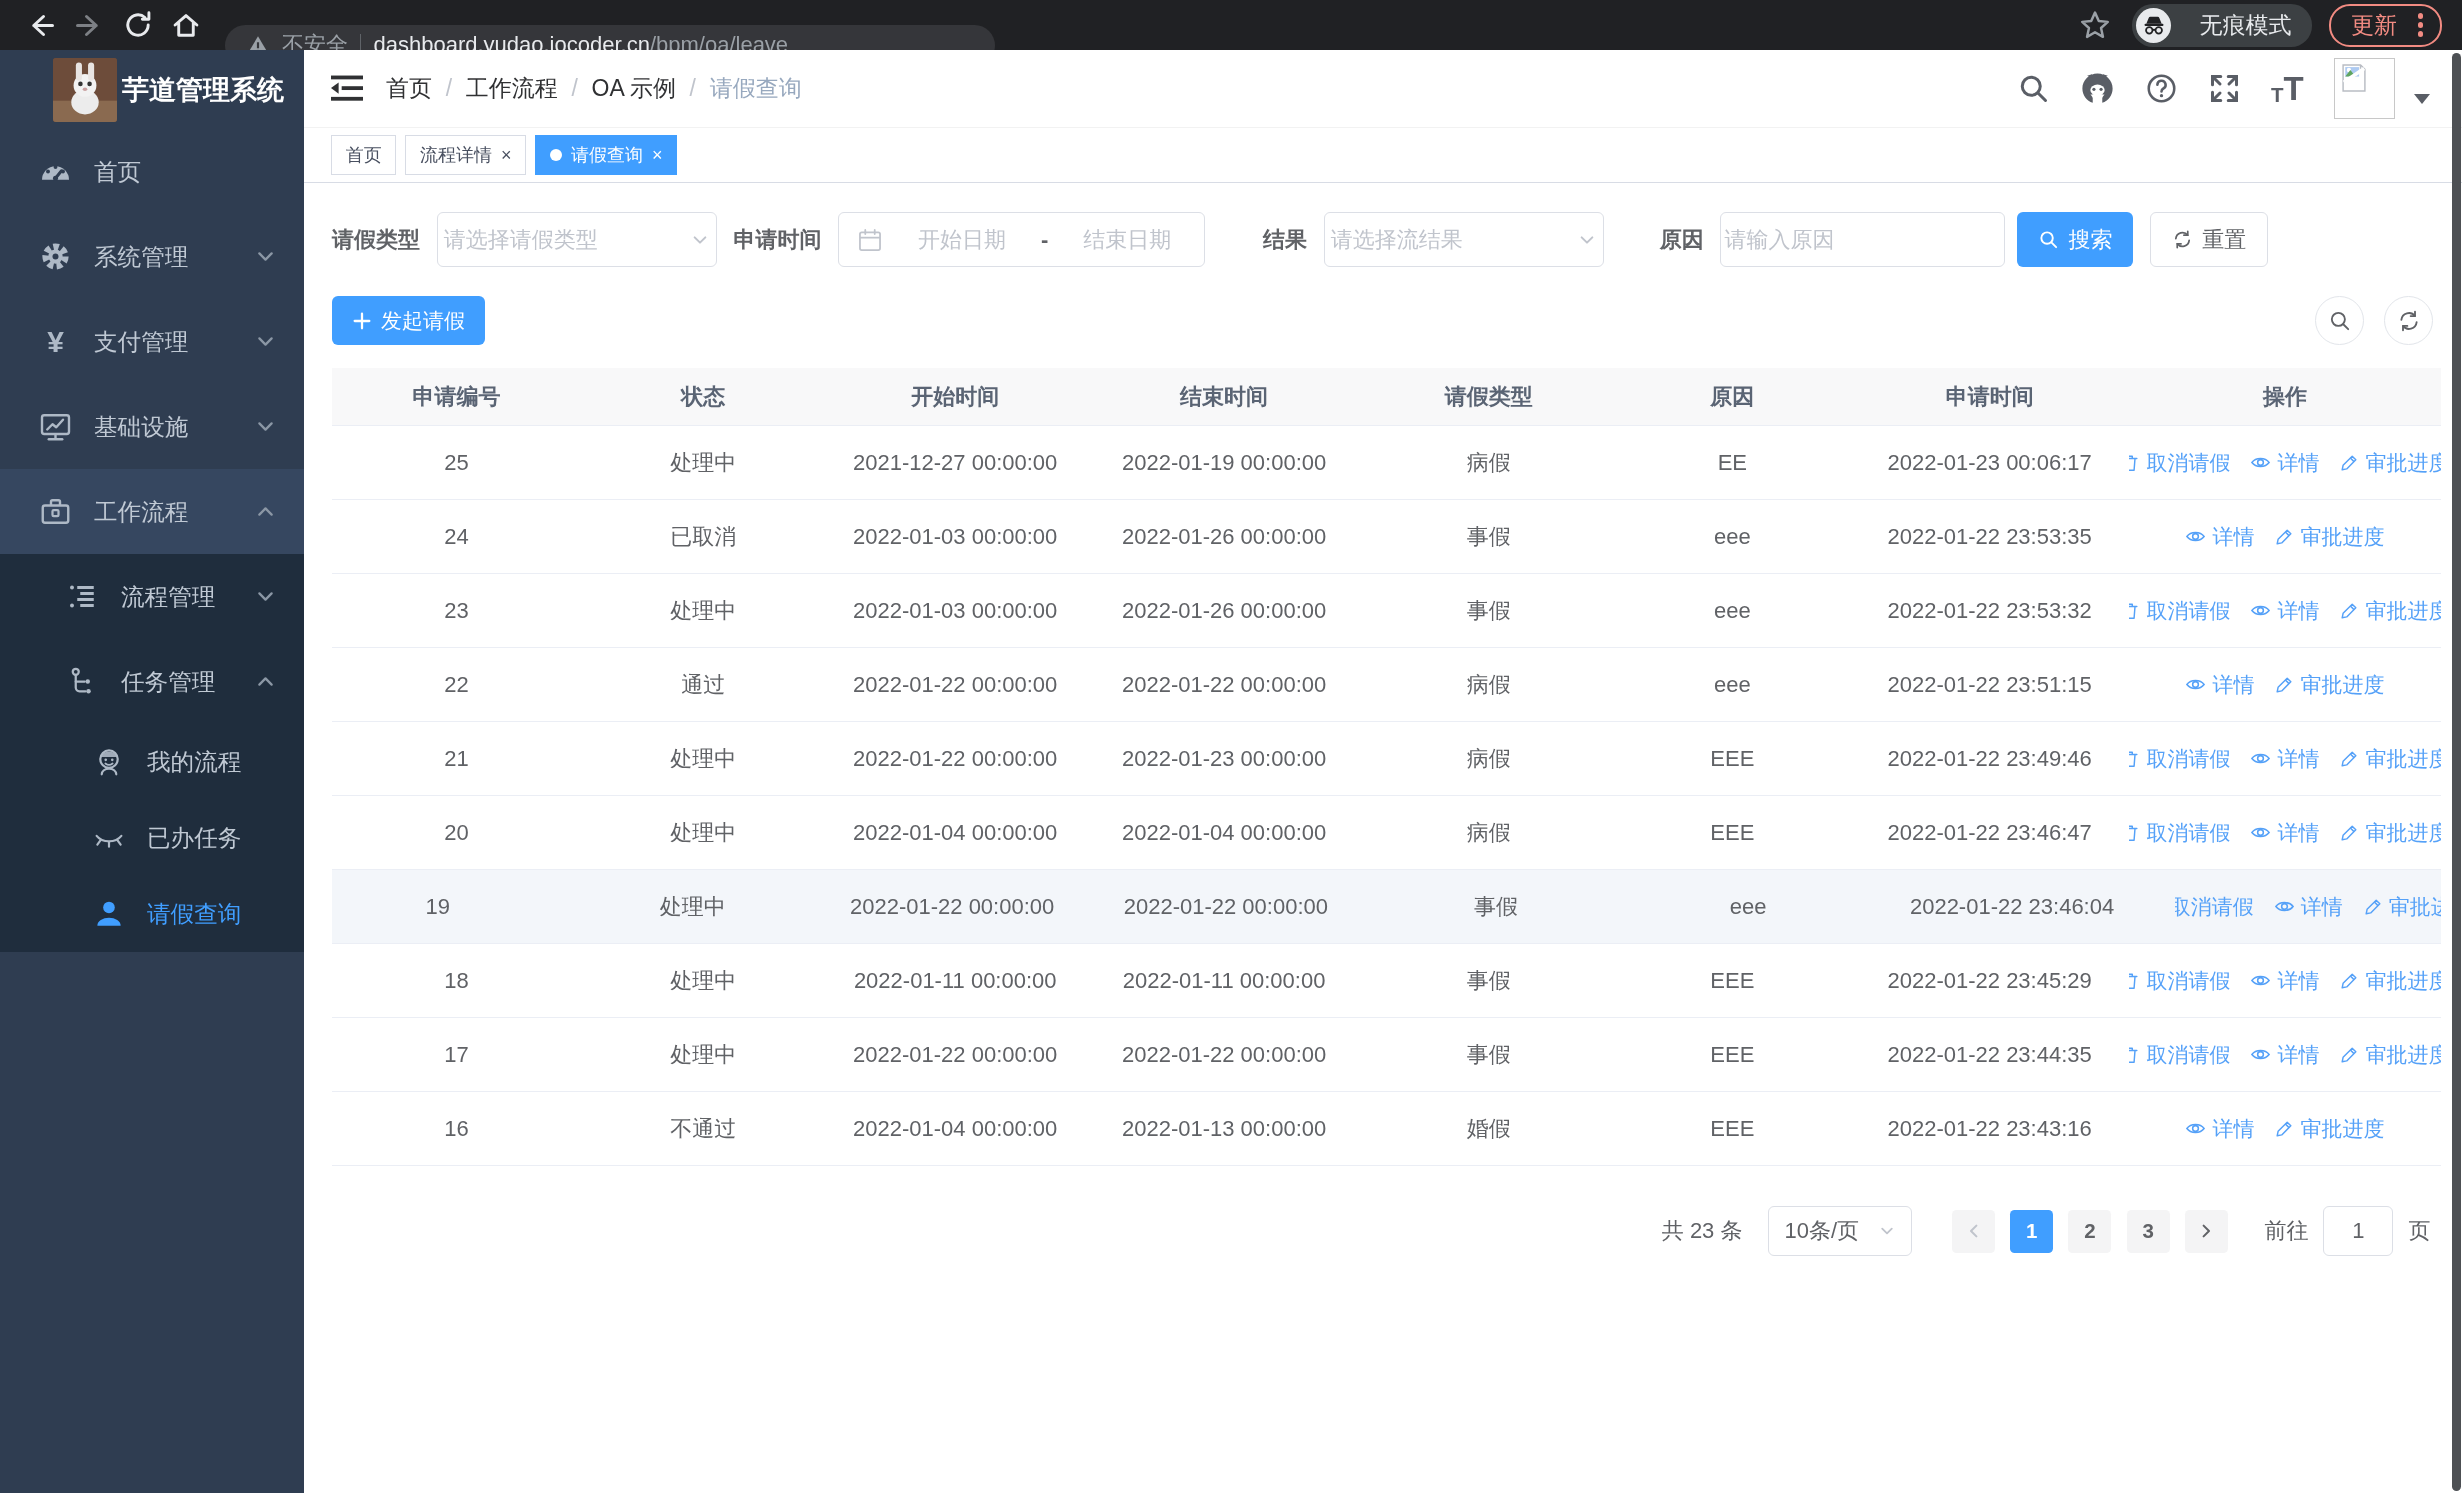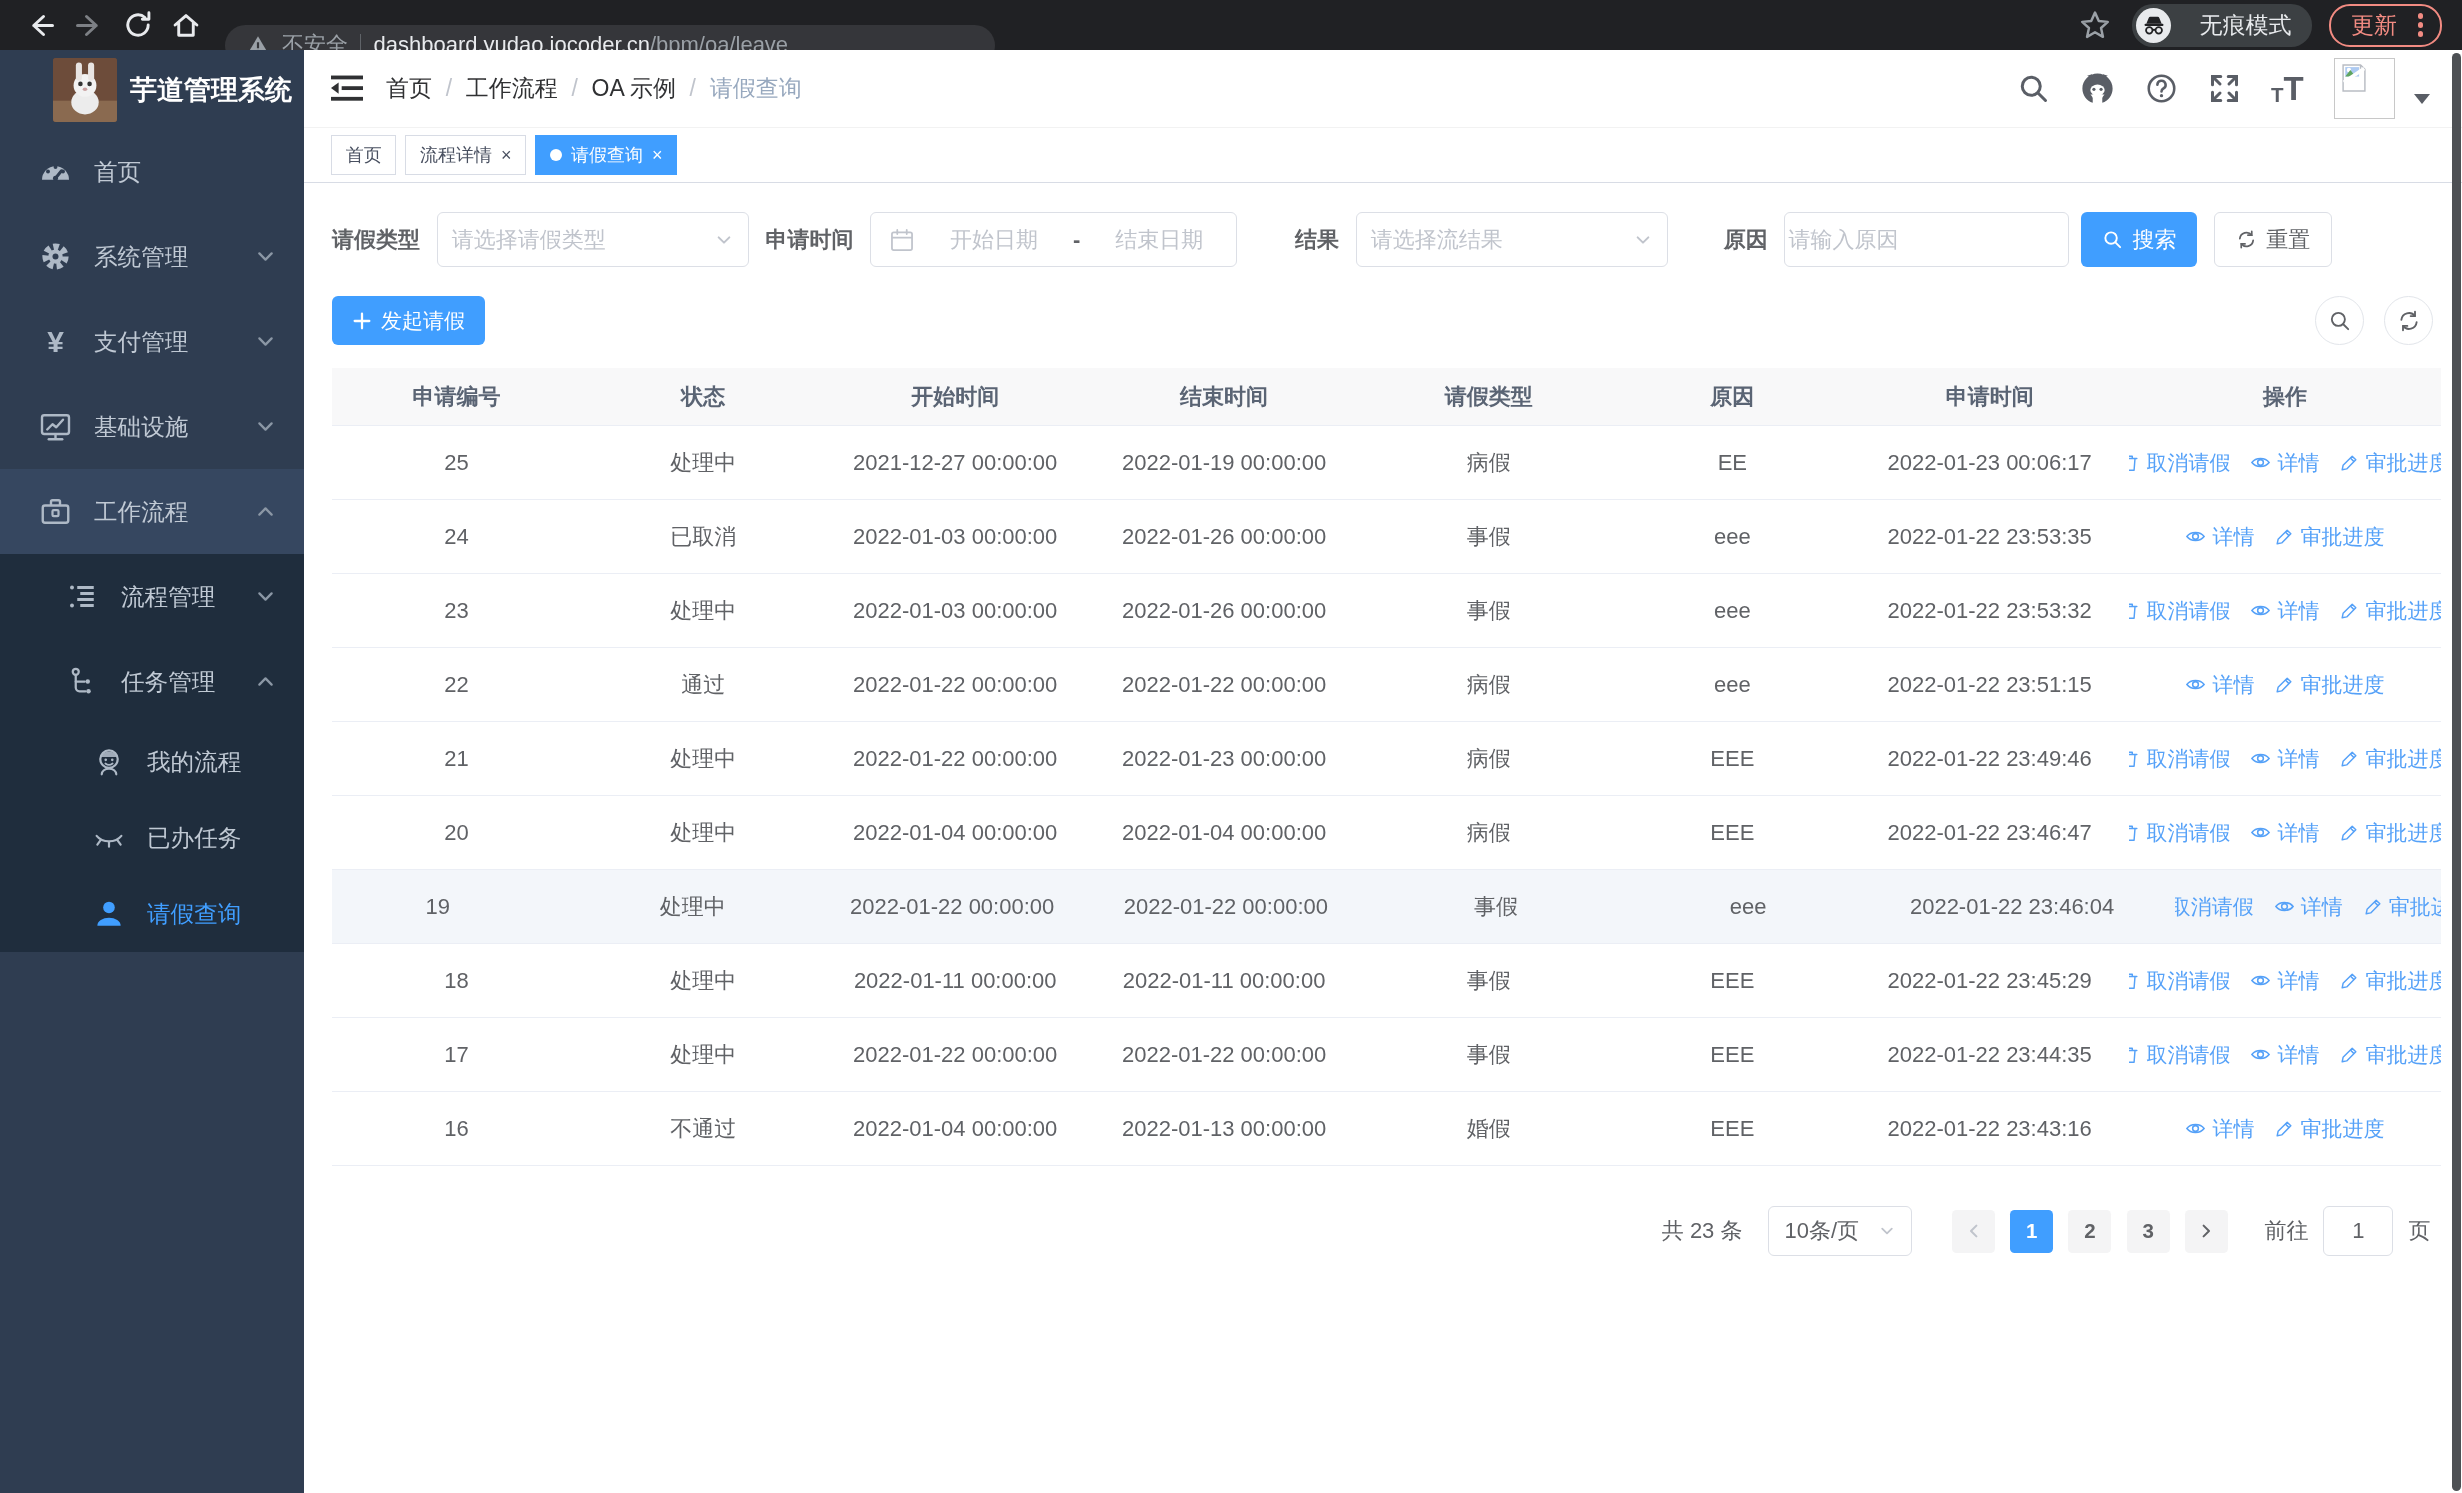--- a/index.html
+++ b/index.html
@@ -24,21 +24,21 @@
   .incog-circle { width:35px; height:35px; border-radius:50%; background:#e8eaed; display:flex; align-items:center; justify-content:center; }
   .update-pill { height:43px; border:2.3px solid var(--update-red,#f28b82); border-radius:21px; color:var(--update-red,#f28b82); display:flex; align-items:center; gap:15px; padding:0 10.6px 0 20px; font-size:23px; }
   .kebab-dots { display:flex; flex-direction:column; gap:3.8px; padding:0 6px; }
   .kebab-dots i { width:5.3px; height:5.3px; border-radius:50%; background:var(--update-red,#f28b82); }
 
   
   .app { display:flex; height:1443px; }
 
   
   .sidebar { width:304px; flex-shrink:0; background:var(--sidebar-bg,#2f3d51); overflow:hidden; }
-  .logo-row { height:79px; display:flex; align-items:center; padding-left:53px; gap:13px; }
+  .logo-row { height:79px; display:flex; align-items:center; padding-left:53px; gap:5px; }
   .logo-img { width:64px; height:64px; border-radius:3px; background:#6d4c3a; position:relative; overflow:hidden; flex-shrink:0; }
   .logo-title { color:#fff; font-size:27px; font-weight:bold; }
   .m-item { height:85px; display:flex; align-items:center; padding:0 27px 0 38px; font-size:23.6px; color:var(--sidebar-text,#c0c9d4); cursor:pointer; }
   .m-item .mi-icon { width:35px; margin-right:21px; color:#aeb9c6; flex-shrink:0; display:flex; justify-content:center; }
   .m-item .chev { margin-left:auto; color:#8b97a5; }
   .m-item.active-parent { background:var(--sidebar-active-bg,#364760); }
   .submenu { background:var(--sidebar-sub-bg,#1f2d3d); }
   .m-item.lvl2 { padding-left:65px; }
   .m-item.lvl3 { padding-left:91px; height:76px; }
   .m-item.current, .m-item.current .mi-icon { color:var(--accent,#409eff); }
@@ -63,21 +63,21 @@
   .tag .dot { width:12px; height:12px; border-radius:50%; background:#fff; }
   .tag .x-icon { font-size:18px; line-height:1; }
   .tag.active { background:var(--accent,#409eff); border-color:var(--accent,#409eff); color:#fff; }
 
   .content { flex:1; padding:29px 21px 0 28px; }
 
   
   .filters { display:flex; align-items:center; }
   .f-label { font-size:22px; font-weight:bold; color:#606266; margin-right:16.7px; white-space:nowrap; }
   .select-box, .range-box, .text-input { height:55px; border:1.5px solid #dcdfe6; border-radius:6px; background:#fff; font-size:22px; color:#c0c4cc; display:flex; align-items:center; }
-  .select-box { width:312px; padding:0 14px; justify-content:space-between; cursor:pointer; }
+  .select-box { width:280px; padding:0 6px; justify-content:space-between; cursor:pointer; }
   .range-box { width:367px; padding:0 18px; gap:20px; }
   .range-box .ph { flex:1; text-align:center; }
   .range-sep { color:#606266; font-weight:bold; }
   .text-input { width:285px; padding:0 3px; color:#4c1d95; }
   .text-input::placeholder { color:#c0c4cc; }
   input.text-input { outline:none; font-family:inherit; }
   .fg { display:flex; align-items:center; }
   .gap-a { margin-left:16.7px; } .gap-b { margin-left:58px; } .gap-c { margin-left:56px; }
   .btn { height:55px; border-radius:6px; font-size:22px; display:inline-flex; align-items:center; gap:9px; padding:0 21px; cursor:pointer; border:none; font-family:inherit; }
   .btn-primary { background:var(--accent,#409eff); color:#fff; }

